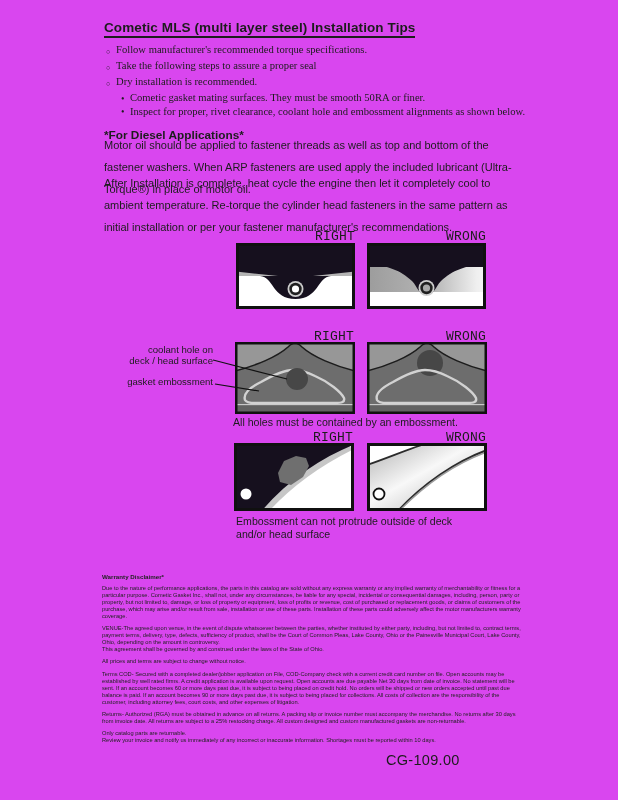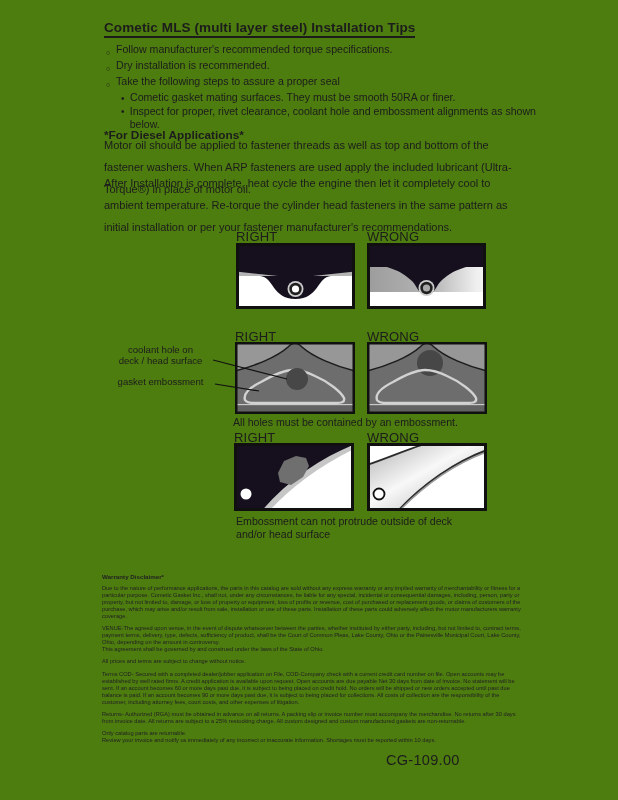--- a/index.html
+++ b/index.html
@@ -1,37 +1,37 @@
 <!DOCTYPE html>
 <html><head>
 <meta charset="utf-8">
 <style>
   * { margin:0; padding:0; box-sizing:border-box; }
   html,body { background:#ffffff; }
   body { width:618px; height:800px; font-family:"Liberation Sans", sans-serif; color:#1c1c1c; }
-  .page { position:relative; width:618px; height:800px; background:#4d7c0f; overflow:hidden; }
+  .page { position:relative; width:618px; height:800px; background:#d946ef; overflow:hidden; }
 
   .title { position:absolute; left:104px; top:20px; font-size:13.5px; font-weight:bold;
            border-bottom:2px solid #1c1c1c; padding-bottom:1px; letter-spacing:0.1px; white-space:nowrap; }
 
-  .bullets { position:absolute; left:106px; top:43px; font-size:10.6px; line-height:13px; width:440px; }
+  .bullets { position:absolute; left:106px; top:43px; font-size:10.6px; line-height:13px; width:440px;font-family:Liberation Serif, serif; }
   .b { display:flex; }
   .b .m  { font-size:7px;  padding-top:3px; margin-right:4px; width:6px; }
   .b.sub { margin-left:15px; }
   .b.sub .m { font-size:10px; padding-top:0.5px; margin-right:3px; width:6px; }
 
   .heading { position:absolute; left:104px; font-size:11.8px; font-weight:bold; white-space:nowrap; }
   .para { position:absolute; left:104px; width:420px; font-size:11px; line-height:22px; }
 
-  .figlabel { position:absolute; width:119px; text-align:left; font-size:13px; letter-spacing:0.2px; }
+  .figlabel { position:absolute; width:119px; text-align:right; font-size:13px; letter-spacing:0.2px;font-family:Liberation Mono, monospace; }
   .figbox   { position:absolute; line-height:0; }
   .figbox svg { display:block; }
   .figcap   { position:absolute; font-size:10.6px; line-height:12.5px; }
 
-  .ann { position:absolute; left:108px; width:105px; text-align:center; font-size:9.6px; line-height:10.5px; }
+  .ann { position:absolute; left:108px; width:105px; text-align:right; font-size:9.6px; line-height:10.5px; }
   .leaders { position:absolute; left:213px; top:355px; z-index:5; pointer-events:none; line-height:0; }
 
   .disc { position:absolute; left:102px; top:573px; width:421px; font-size:5.7px; line-height:7.1px; color:#222; }
   .disc .dh { font-size:6.2px; font-weight:bold; margin-bottom:4.5px; }
   .disc p { margin-bottom:5px; }
   .disc p.tight { margin-bottom:0; }
 
   .code { position:absolute; left:386px; top:752px; font-size:14.5px; letter-spacing:0.3px; }
 </style>
 </head>
@@ -41,25 +41,25 @@
 
   <div class="title">Cometic MLS (multi layer steel) Installation Tips</div>
 
   <div class="bullets">
     <div class="b">
       <span class="m">○</span>
       <span>Follow manufacturer's recommended torque specifications.</span>
     </div>
     <div class="b">
       <span class="m">○</span>
-      <span>Dry installation is recommended.</span>
+      <span>Take the following steps to assure a proper seal</span>
     </div>
     <div class="b">
       <span class="m">○</span>
-      <span>Take the following steps to assure a proper seal</span>
+      <span>Dry installation is recommended.</span>
     </div>
     <div class="b sub">
       <span class="m">•</span>
       <span>Cometic gasket mating surfaces.  They must be smooth 50RA or finer.</span>
     </div>
     <div class="b sub">
       <span class="m">•</span>
       <span>Inspect for proper, rivet clearance, coolant hole and embossment alignments as shown below.</span>
     </div>
   </div>

